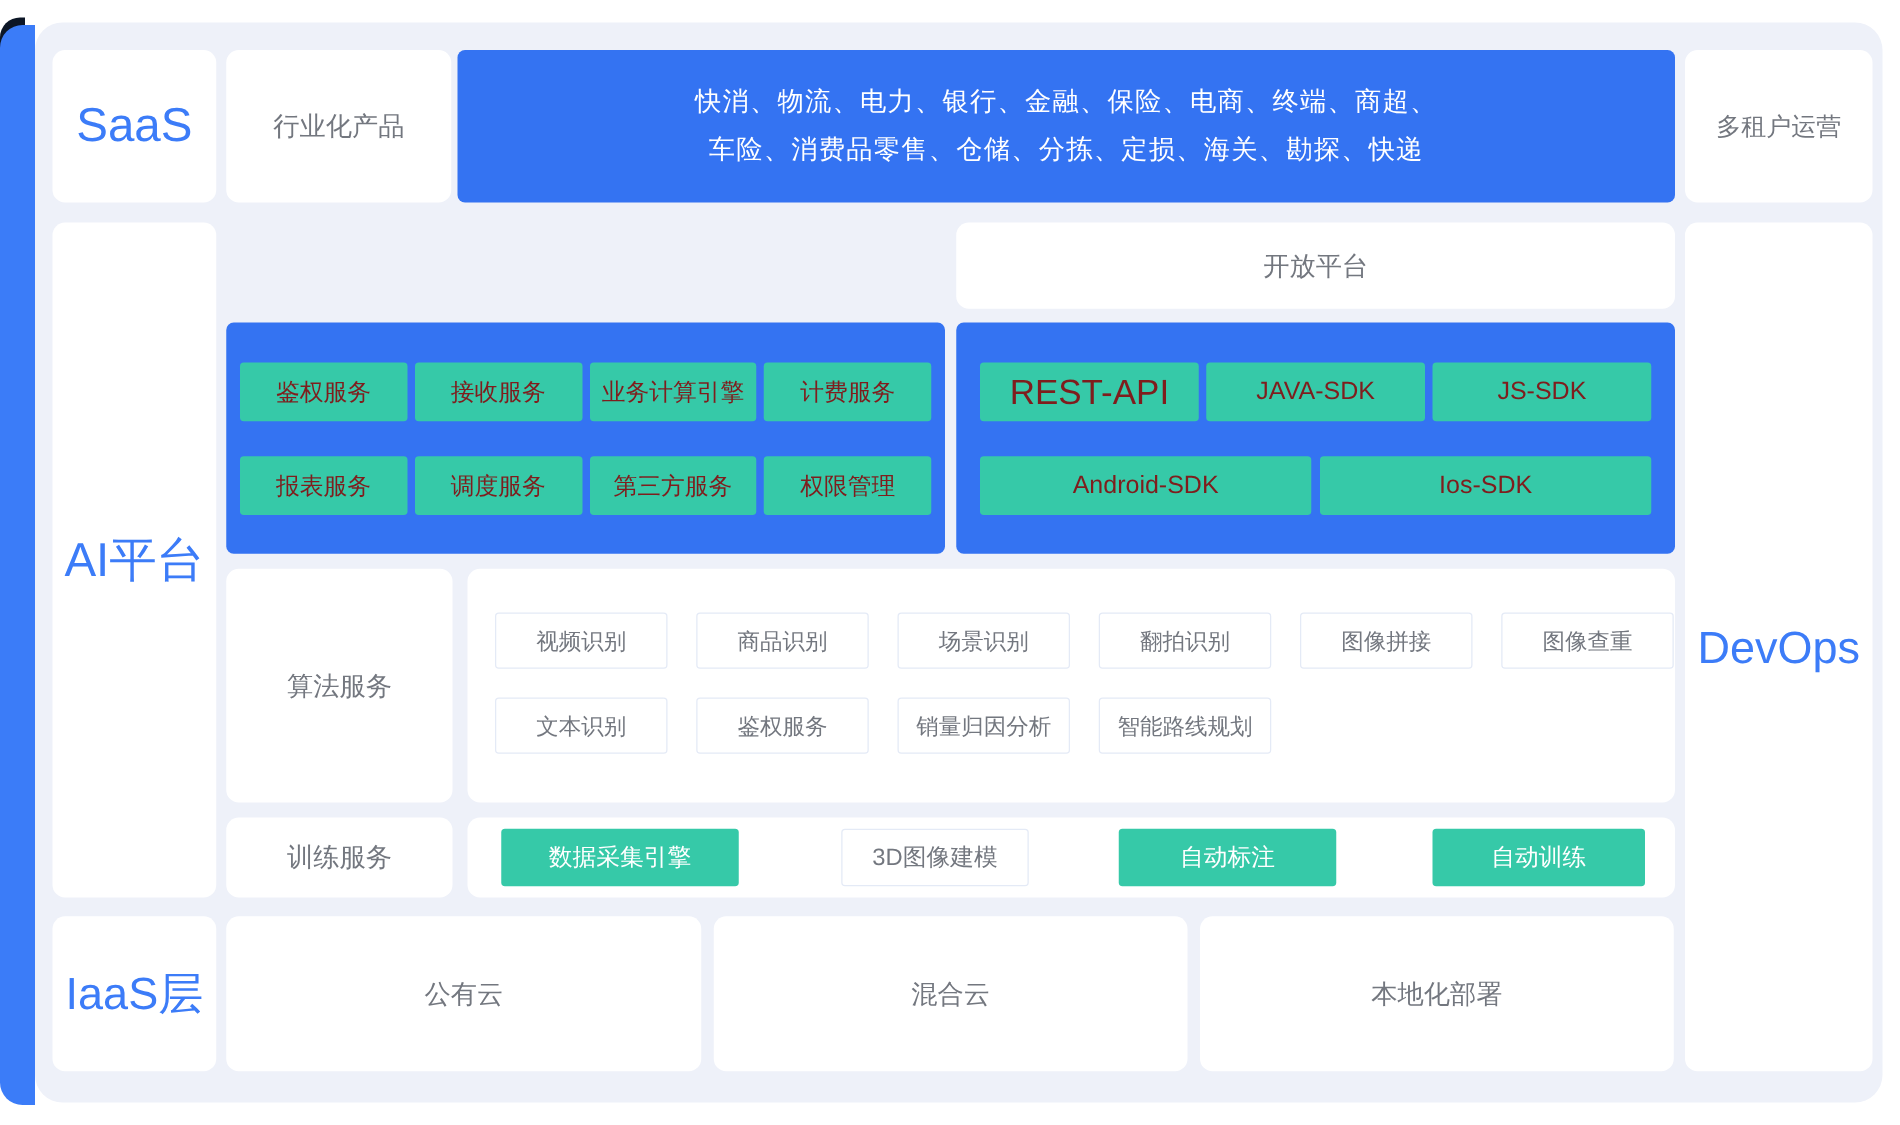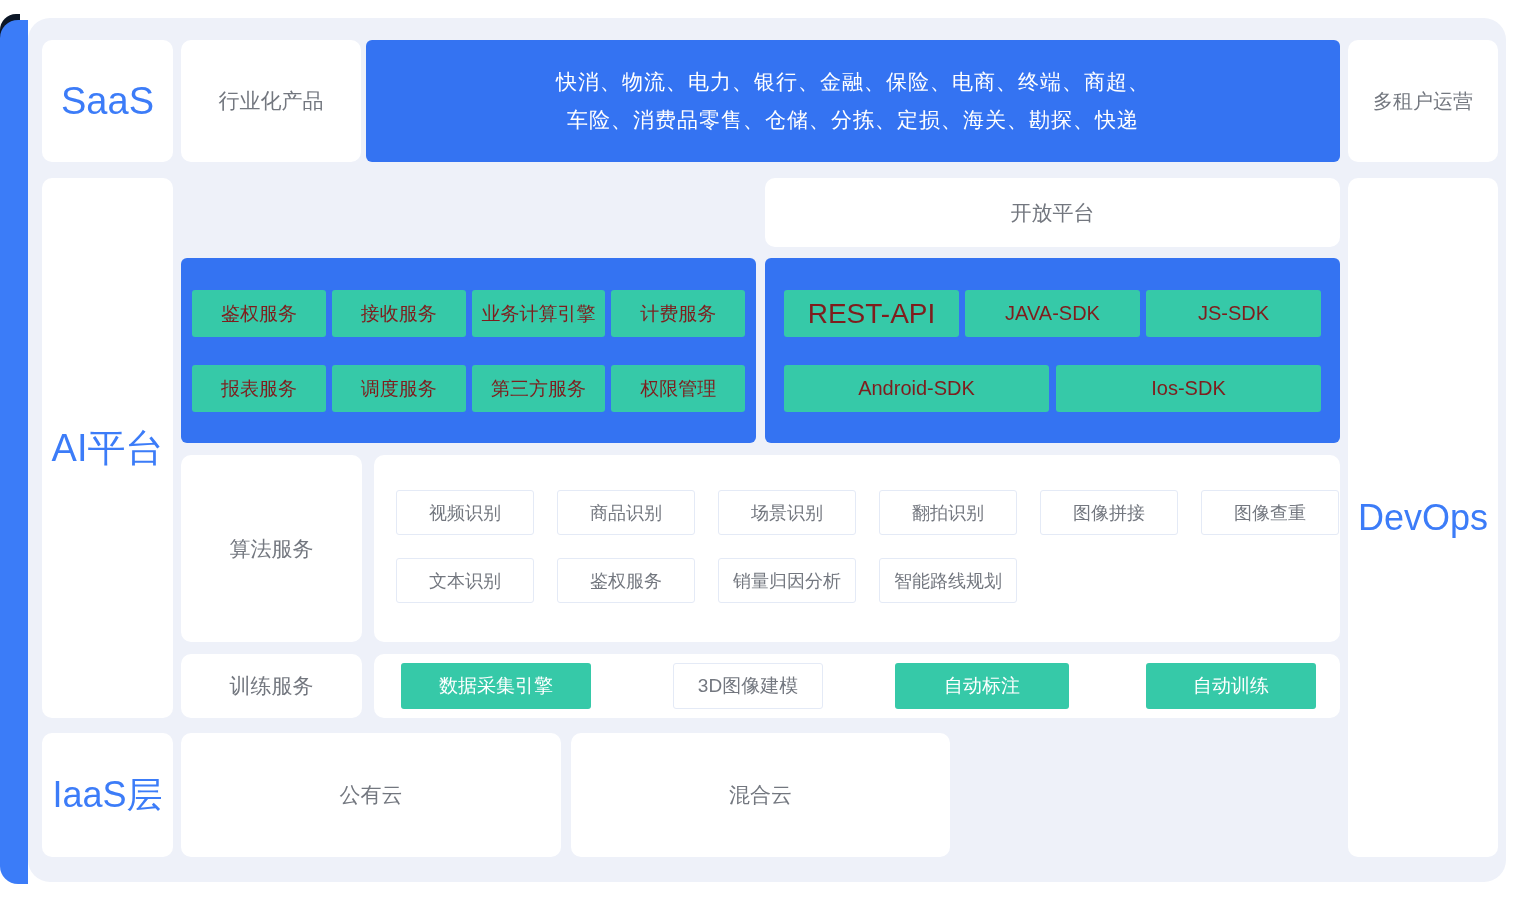--- a/index.html
+++ b/index.html
@@ -138,14 +138,17 @@
 
   <div class="abs box" style="left:42px;top:733px;width:131px;height:124px;">
     <span class="label-blue sm">IaaS层</span>
   </div>
   <div class="abs box" style="left:181px;top:733px;width:380px;height:124px;">
     <span class="label-gray">公有云</span>
   </div>
   <div class="abs box" style="left:571px;top:733px;width:379px;height:124px;">
     <span class="label-gray">混合云</span>
   </div>
+  <div class="abs box" style="left:960px;top:733px;width:379px;height:124px;">
+    <span class="label-gray">本地化部署</span>
+  </div>
 
 </div>
 
 </body></html>

